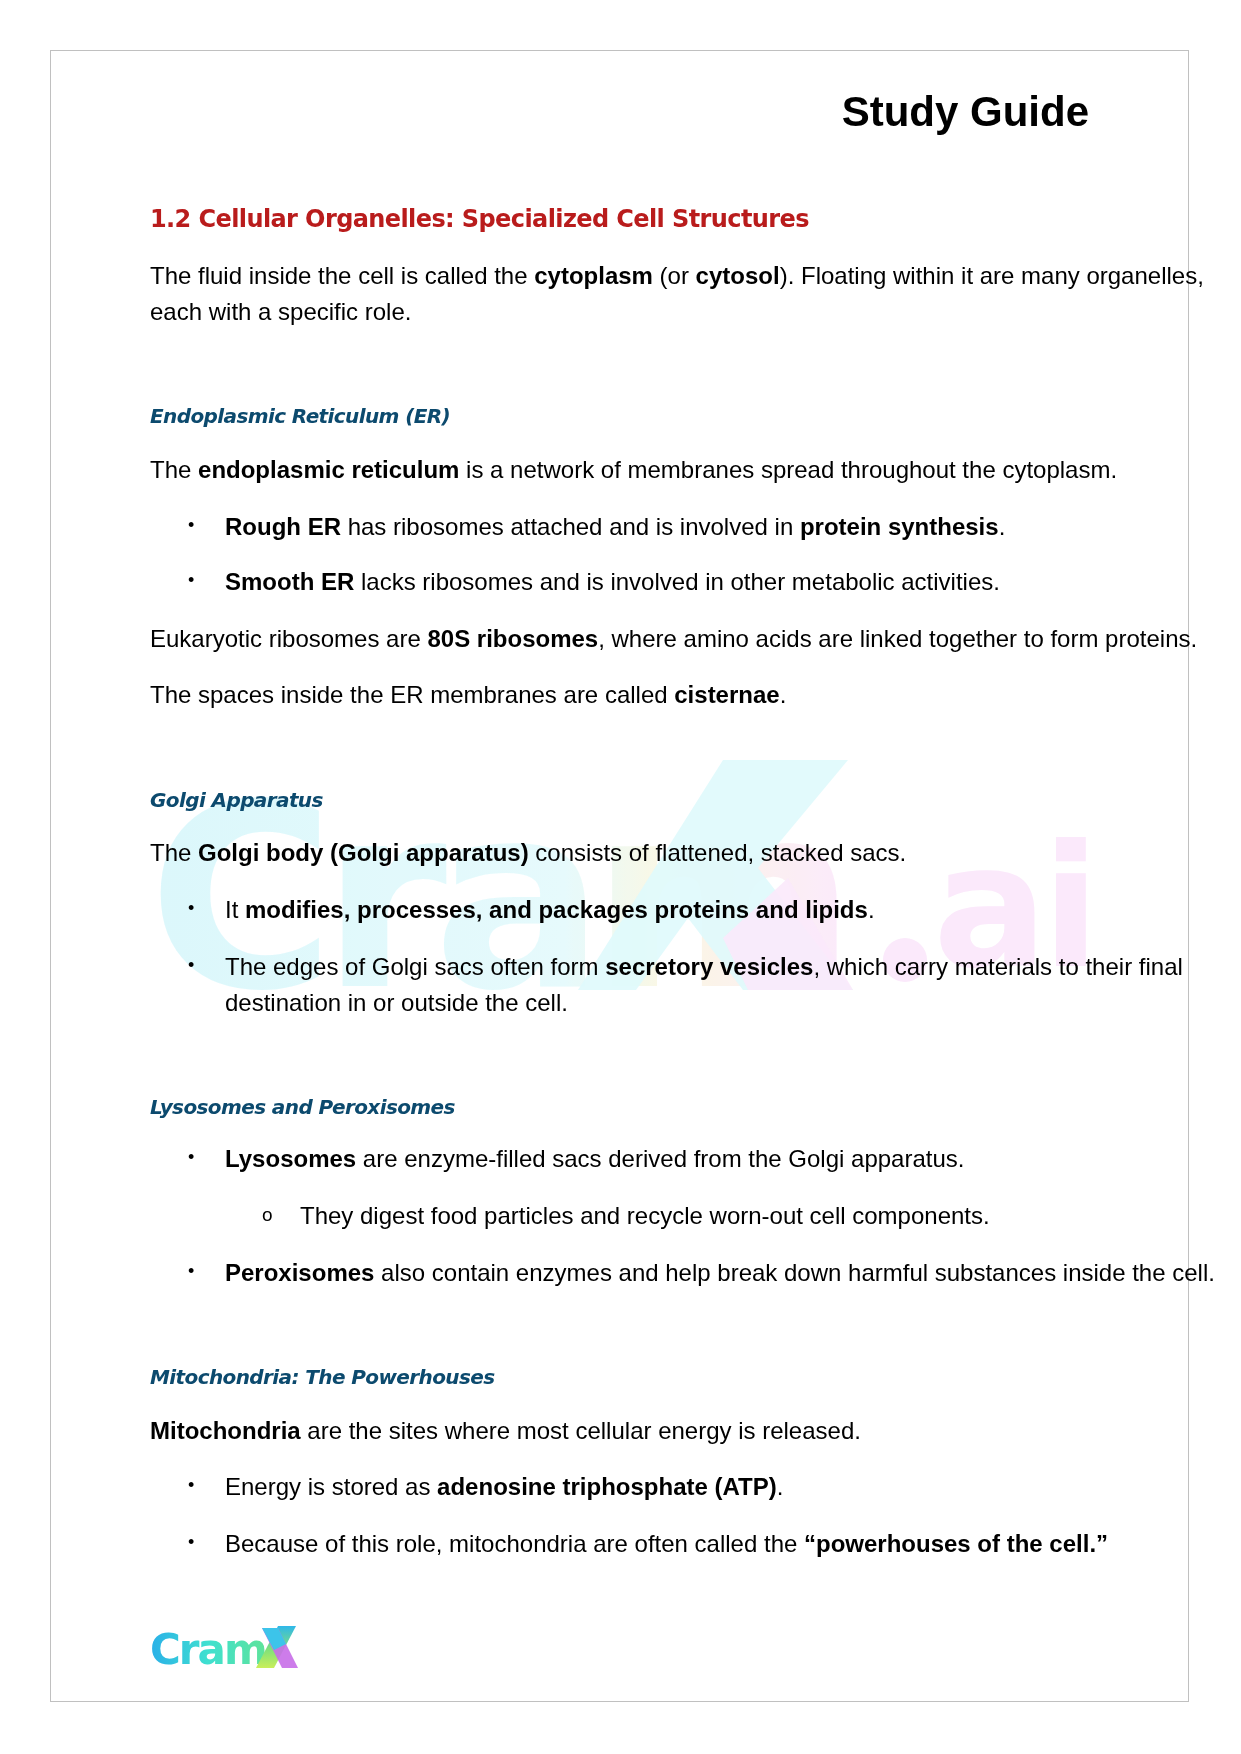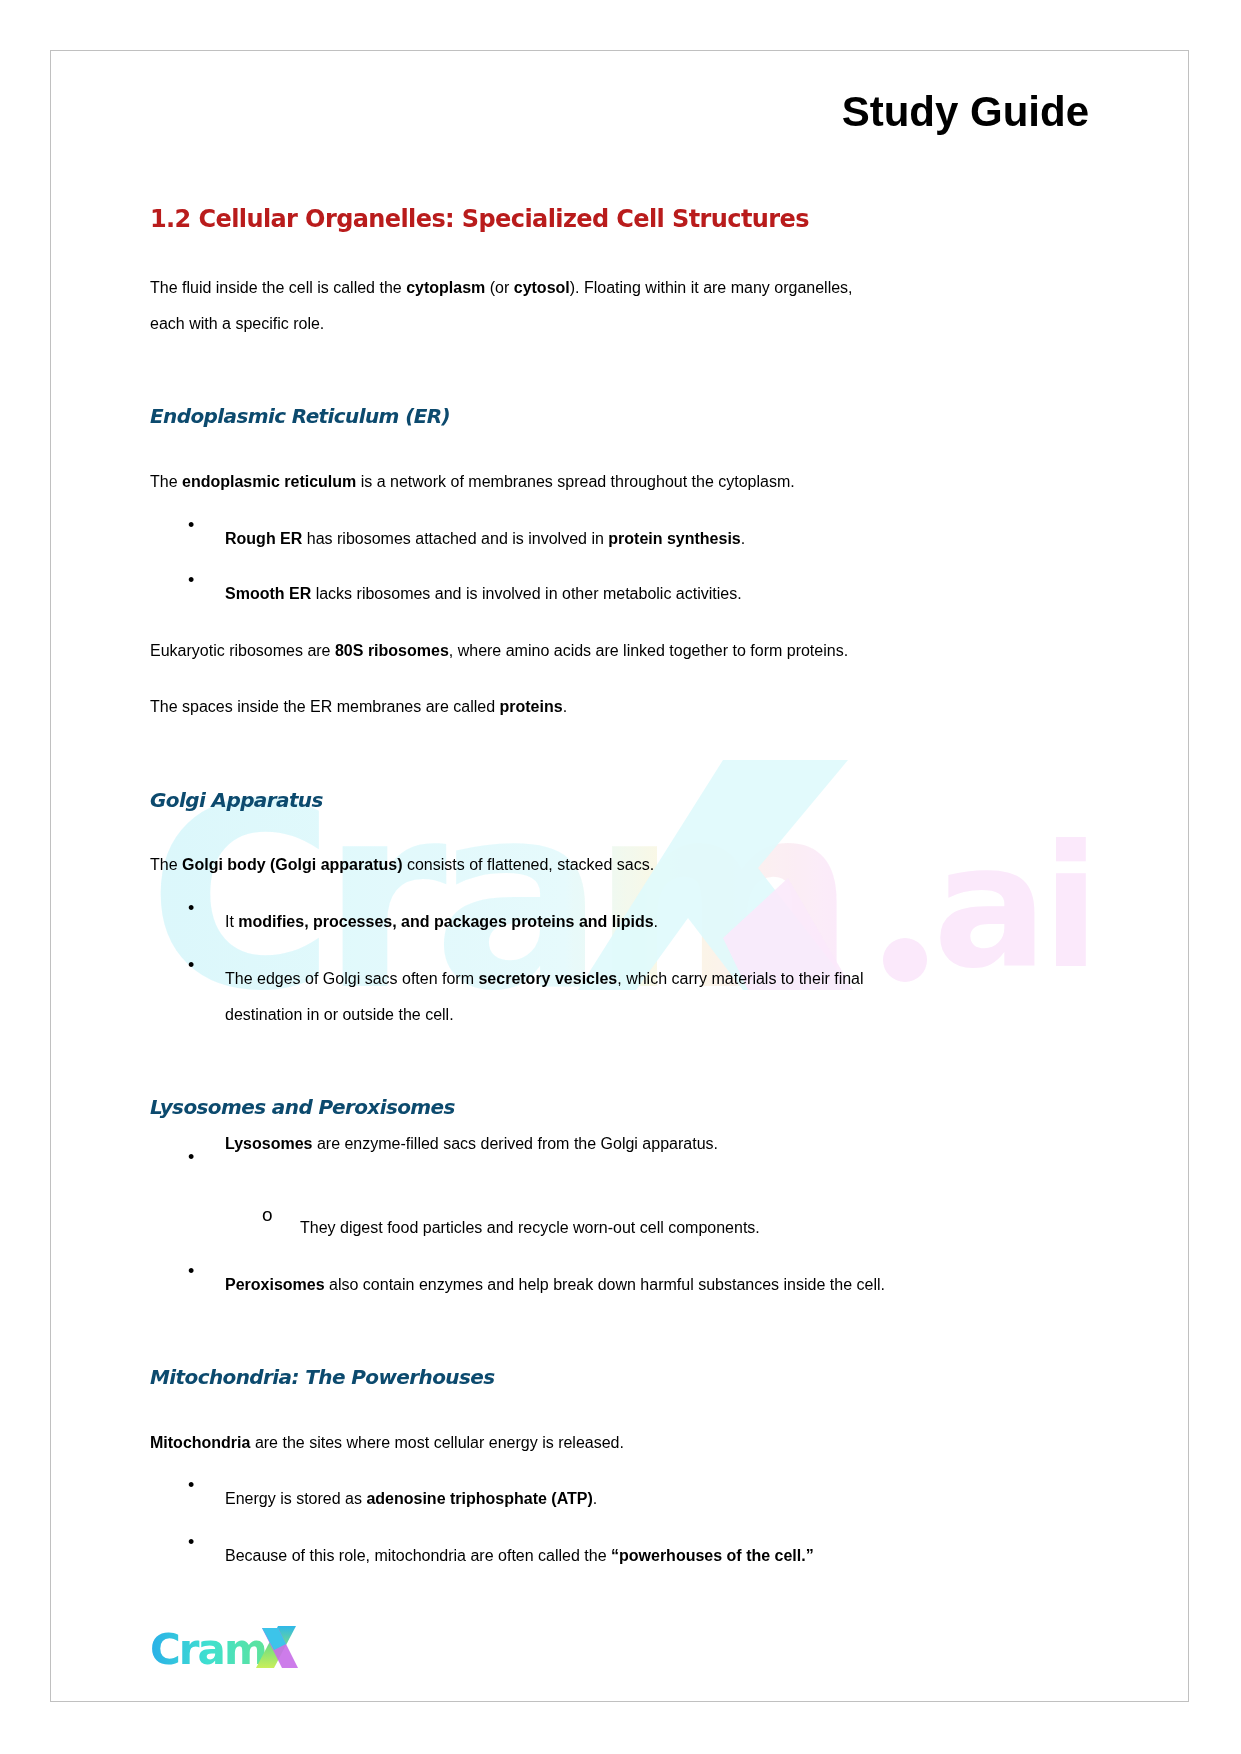--- a/index.html
+++ b/index.html
@@ -3,21 +3,21 @@
 <meta charset="utf-8">
 <style>
   html, body { margin: 0; padding: 0; background: #ffffff; }
   body { width: 1241px; height: 1754px; position: relative; overflow: hidden;
          font-family: "Liberation Sans", sans-serif; color: #000; }
   .page-frame { position: absolute; left: 50px; top: 50px; width: 1139px; height: 1652px;
                 border: 1.5px solid #c0c0c0; box-sizing: border-box; }
   .doc-header { position: absolute; right: 152px; top: 88px; font-size: 42px; font-weight: bold;
                 font-family: Liberation Sans, sans-serif; letter-spacing: 0; }
   .watermark { position: absolute; left: 148px; top: 758px; width: 945px; height: 235px; pointer-events: none; }
-  .line { position: absolute; left: 150px; font-size: 16px; line-height: 24px; white-space: nowrap; margin-top: 12px; }
+  .line { position: absolute; left: 150px; font-size: 24px; line-height: 24px; white-space: nowrap; }
   .line b { font-weight: bold; }
   .h1 { position: absolute; left: 150px; font-family: "DejaVu Sans", sans-serif; font-size: 24px;
         font-weight: bold; color: #b91c1c; letter-spacing: -0.6px; }
   .h2 { position: absolute; left: 150px; font-family: "DejaVu Sans", sans-serif; font-size: 20px;
         font-weight: bold; font-style: italic; color: #0c4a6e; letter-spacing: -0.6px; }
   .bullet { position: absolute; left: 188px; font-size: 18px; }
   .sub-bullet { position: absolute; left: 262px; font-size: 19px; }
   .ind1 { left: 225px; }
   .ind2 { left: 300px; }
   .logo { position: absolute; left: 150px; top: 1620px; width: 150px; height: 52px; }
@@ -53,36 +53,36 @@
 <div class="h2" style="top:404px;">Endoplasmic Reticulum (ER)</div>
 <div class="line" style="top:458px;"><span>The </span><b>endoplasmic reticulum</b><span> is a network of membranes spread throughout the cytoplasm.</span></div>
 
 <div class="bullet" style="top:515px;">•</div>
 <div class="line ind1" style="top:515px;"><b>Rough ER</b><span> has ribosomes attached and is involved in </span><b>protein synthesis</b><span>.</span></div>
 
 <div class="bullet" style="top:570px;">•</div>
 <div class="line ind1" style="top:570px;"><b>Smooth ER</b><span> lacks ribosomes and is involved in other metabolic activities.</span></div>
 
 <div class="line" style="top:627px;"><span>Eukaryotic ribosomes are </span><b>80S ribosomes</b><span>, where amino acids are linked together to form proteins.</span></div>
-<div class="line" style="top:683px;"><span>The spaces inside the ER membranes are called </span><b>proteins</b><span>.</span></div>
+<div class="line" style="top:683px;"><span>The spaces inside the ER membranes are called </span><b>cisternae</b><span>.</span></div>
 
 <div class="h2" style="top:788px;">Golgi Apparatus</div>
 <div class="line" style="top:841px;"><span>The </span><b>Golgi body (Golgi apparatus)</b><span> consists of flattened, stacked sacs.</span></div>
 
 <div class="bullet" style="top:898px;">•</div>
 <div class="line ind1" style="top:898px;"><span>It </span><b>modifies, processes, and packages proteins and lipids</b><span>.</span></div>
 
 <div class="bullet" style="top:955px;">•</div>
 <div class="line ind1" style="top:955px;"><span>The edges of Golgi sacs often form </span><b>secretory vesicles</b><span>, which carry materials to their final</span></div>
 <div class="line ind1" style="top:991px;">destination in or outside the cell.</div>
 
 <div class="h2" style="top:1095px;">Lysosomes and Peroxisomes</div>
 
 <div class="bullet" style="top:1147px;">•</div>
-<div class="line ind1" style="top:1120px;text-align:right;"><b>Lysosomes</b><span> are enzyme-filled sacs derived from the Golgi apparatus.</span></div>
+<div class="line ind1" style="top:1147px;text-align:right;"><b>Lysosomes</b><span> are enzyme-filled sacs derived from the Golgi apparatus.</span></div>
 
 <div class="sub-bullet" style="top:1204px;">o</div>
 <div class="line ind2" style="top:1204px;">They digest food particles and recycle worn-out cell components.</div>
 
 <div class="bullet" style="top:1261px;">•</div>
 <div class="line ind1" style="top:1261px;"><b>Peroxisomes</b><span> also contain enzymes and help break down harmful substances inside the cell.</span></div>
 
 <div class="h2" style="top:1365px;">Mitochondria: The Powerhouses</div>
 <div class="line" style="top:1419px;"><b>Mitochondria</b><span> are the sites where most cellular energy is released.</span></div>
 

